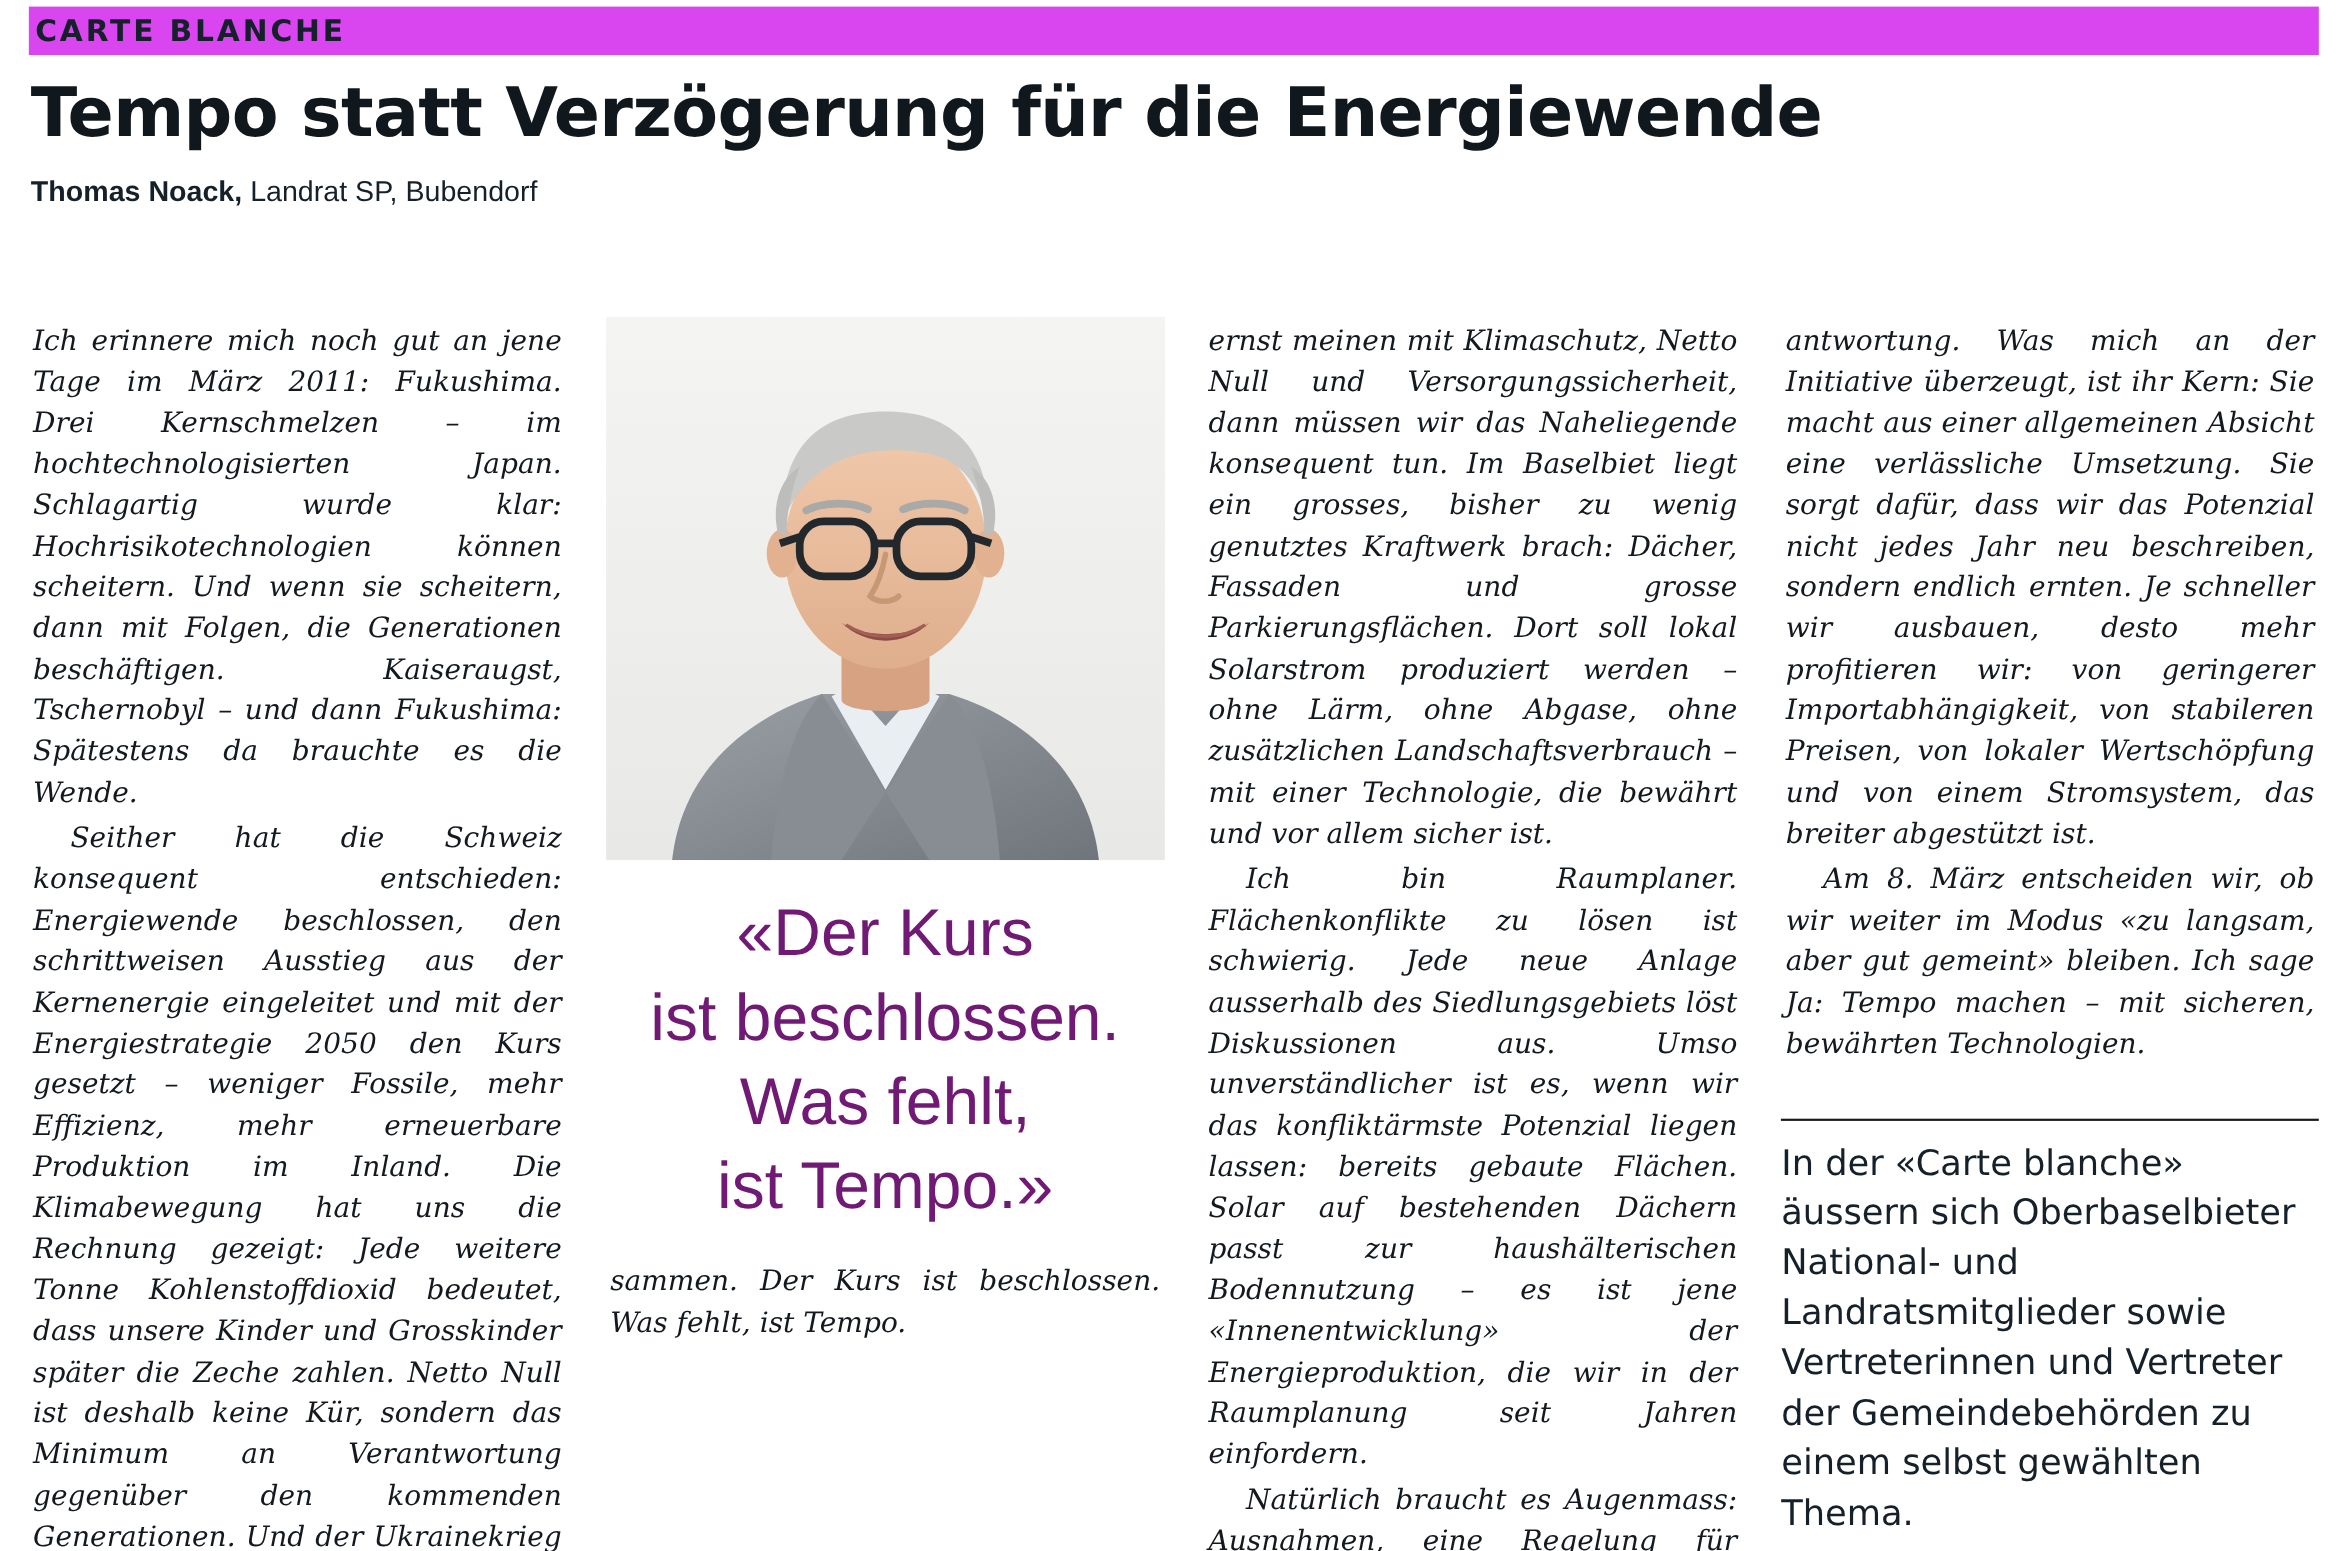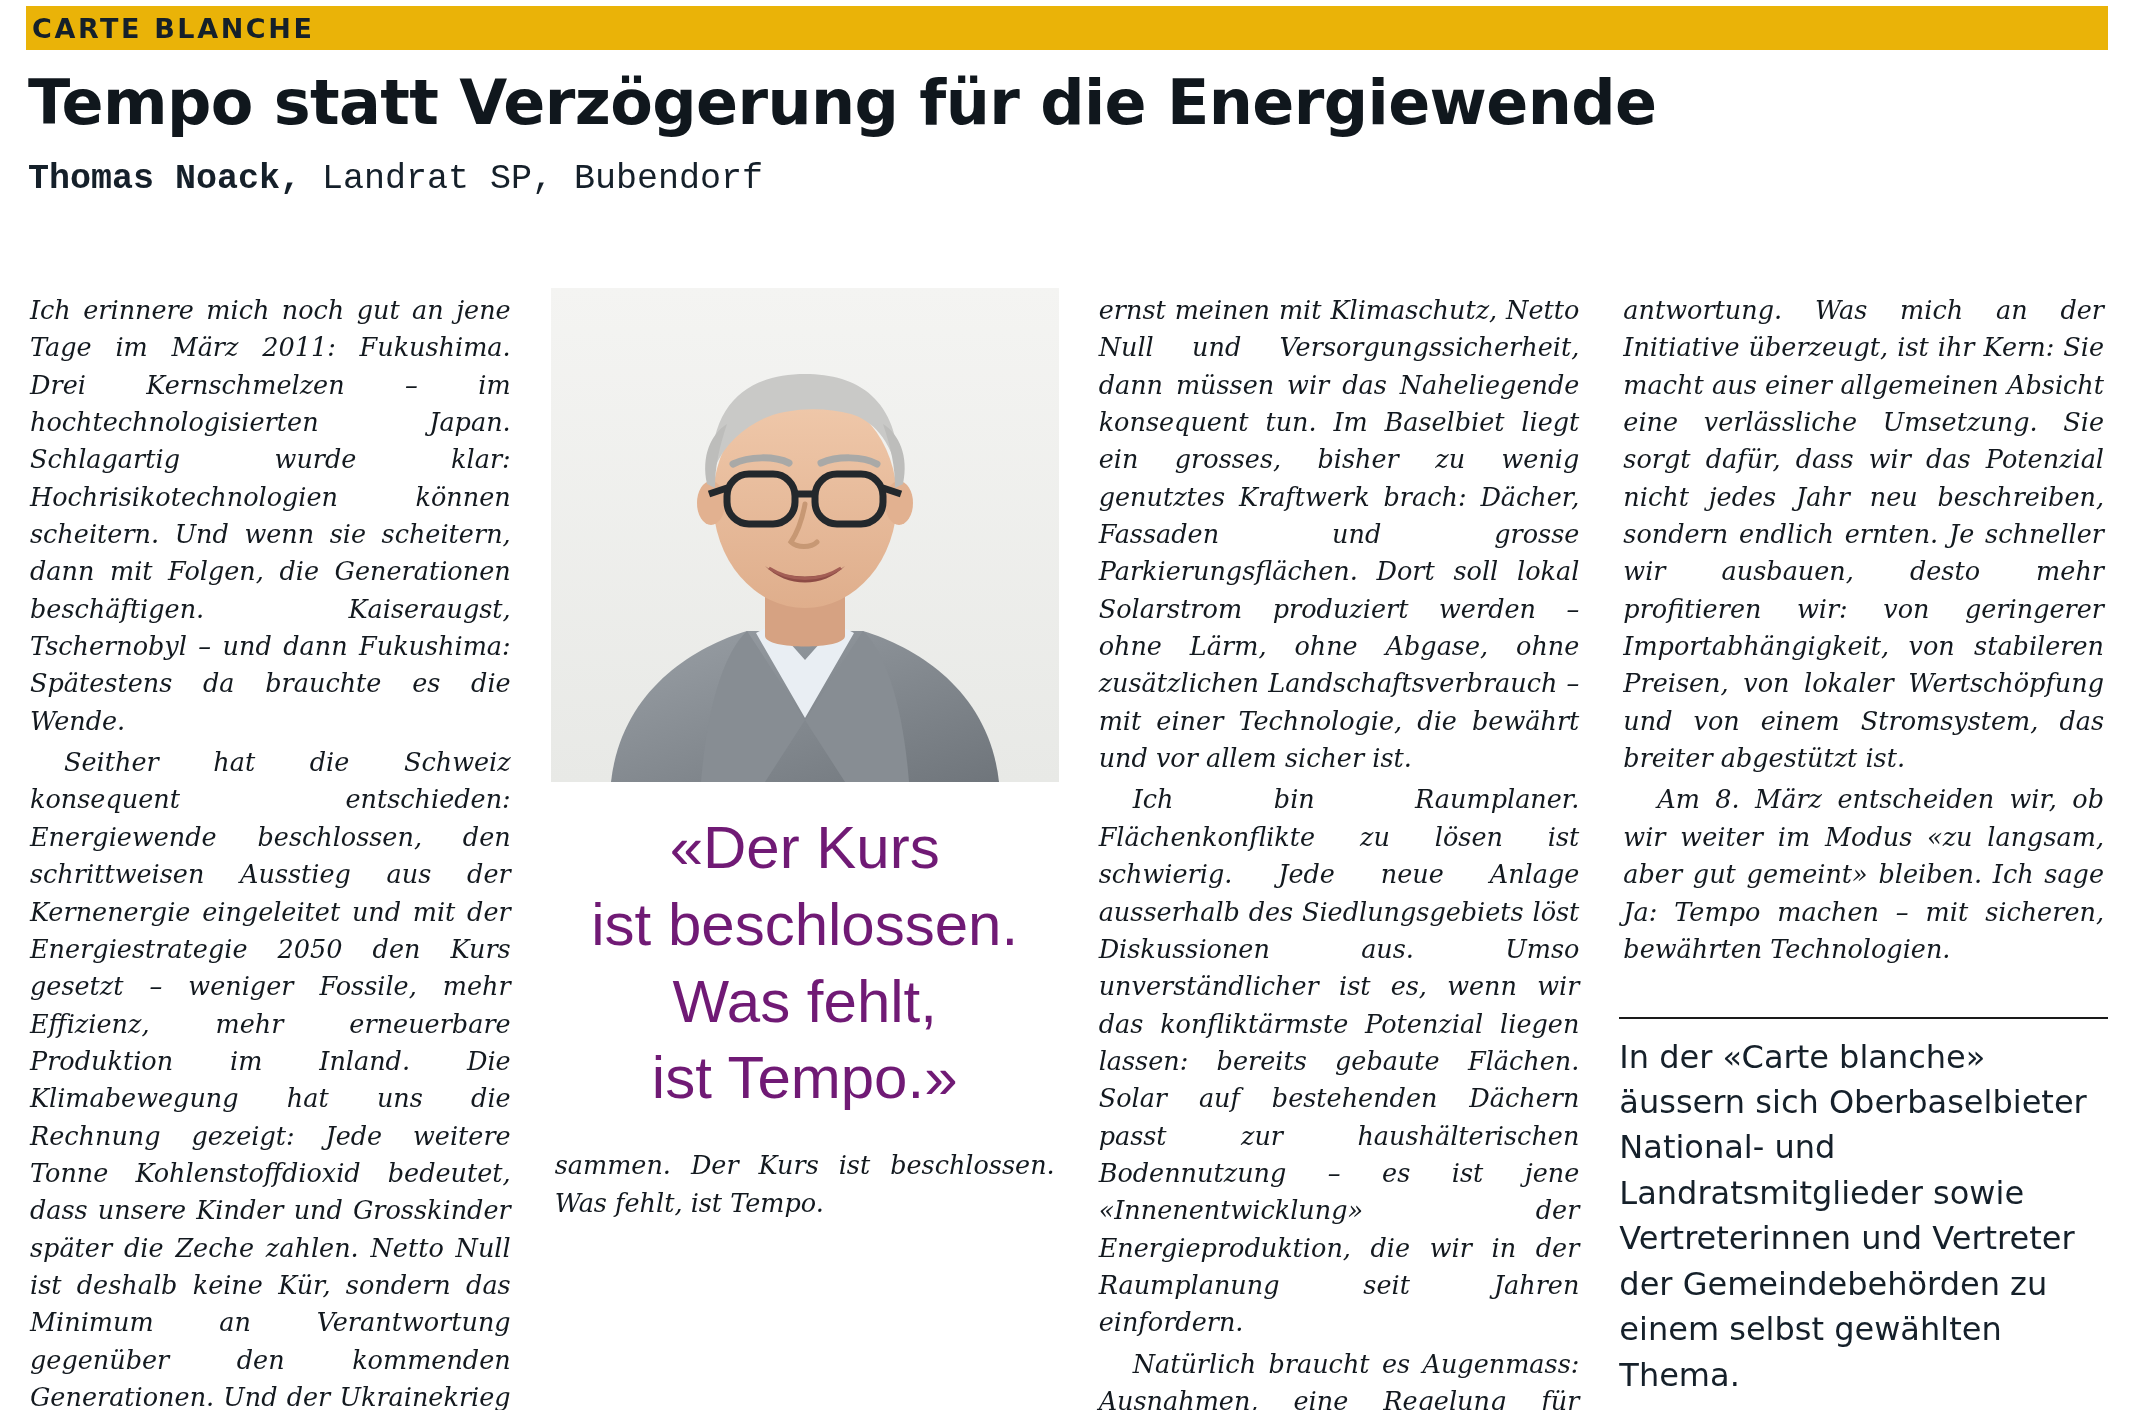--- a/index.html
+++ b/index.html
@@ -19,21 +19,21 @@
     width: 2134px;
     height: 1410px;
     box-sizing: border-box;
     padding: 0 26px;
   }
 
   
   .kicker-bar {
     position: relative;
     height: 44px;
-    background: #eab308;
+    background: #d946ef;
     margin-top: 6px;
     display: flex;
     align-items: center;
   }
   .kicker-bar::before {
     content: "";
     position: absolute;
     left: -26px;
     top: 0;
     bottom: 0;
@@ -57,23 +57,23 @@
     line-height: 1.08;
     letter-spacing: -0.6px;
     color: #10171d;
     margin: 20px 0 0 0;
     padding-left: 2px;
   }
 
   
   .byline {
     margin: 22px 0 0 2px;
-    font-size: 35px;
+    font-size: 26px;
     color: #15202a;
-    font-family: Liberation Mono, monospace;
+    font-family: Liberation Sans, sans-serif;
   }
   .byline .author {
     font-weight: bold;
   }
 
   
   .columns {
     position: absolute;
     top: 282px;
     left: 26px;

